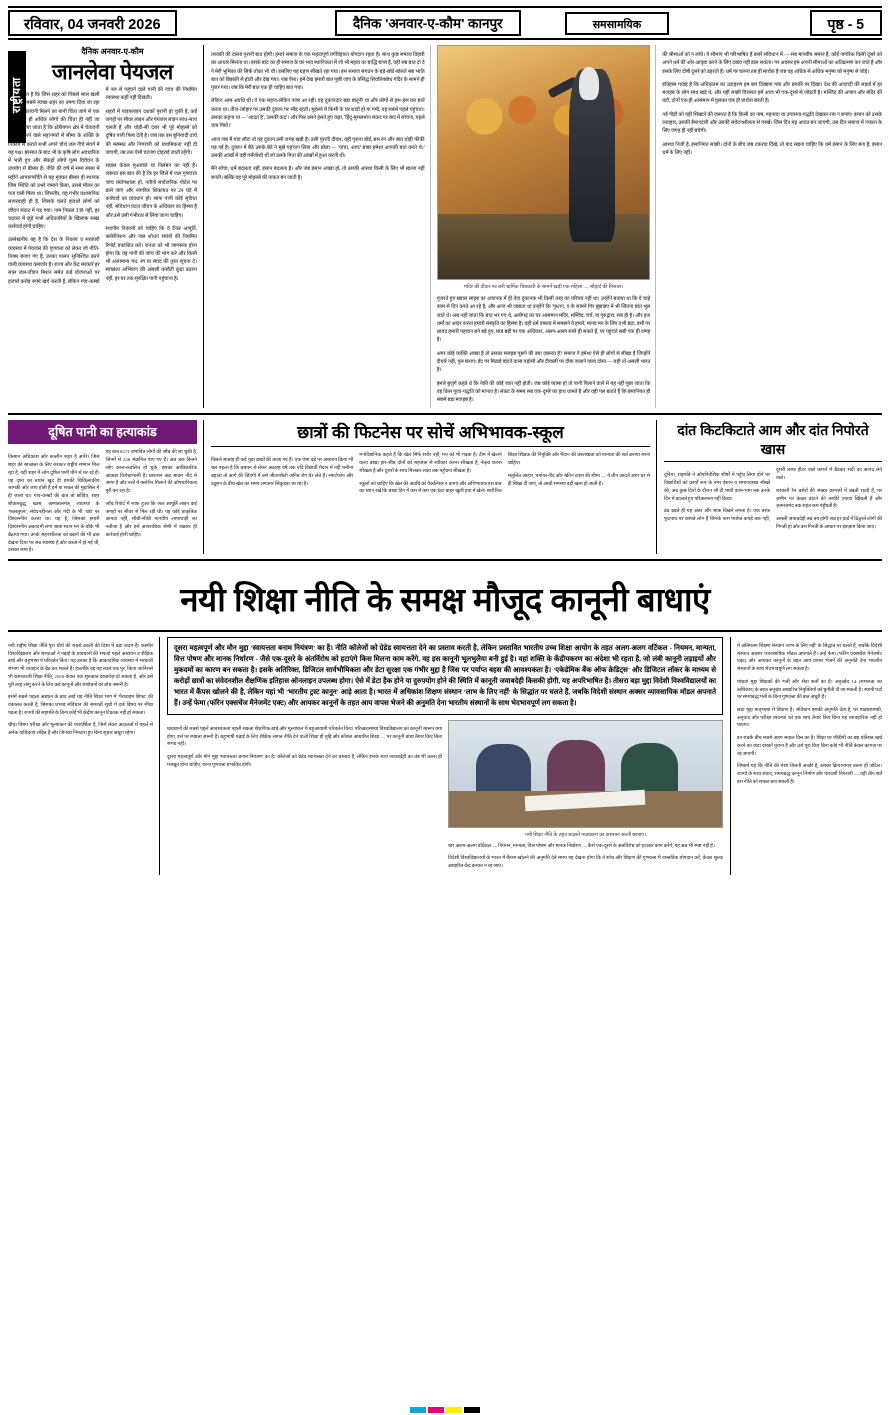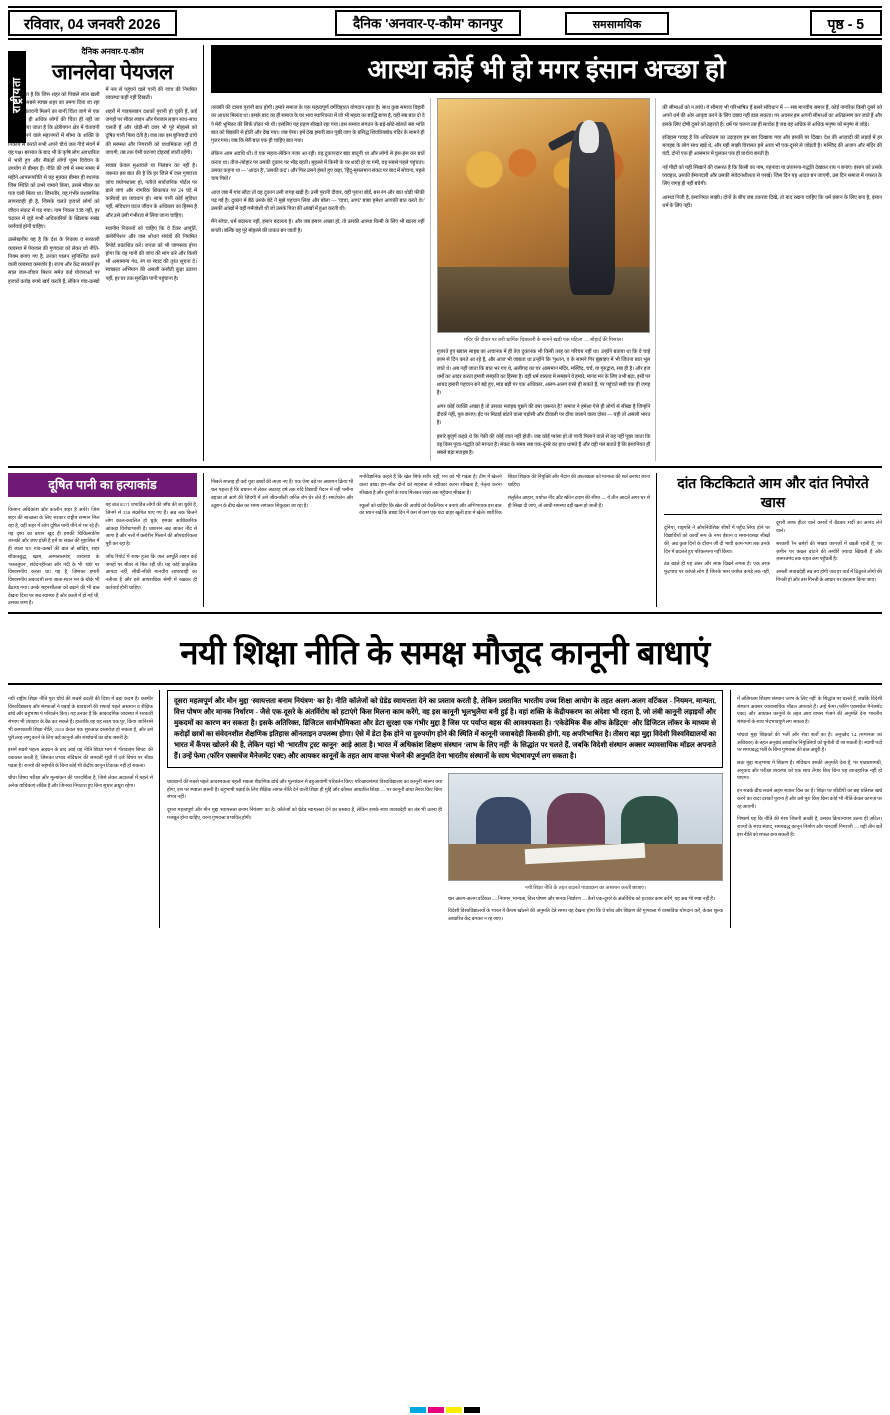--- a/index.html
+++ b/index.html
@@ -263,21 +263,20 @@
       <div class="left-body">
         <p class="body-text">यह सर्वज्ञात है कि जिस शहर को पिछले साल खली से देश के सबसे स्वच्छ शहर का तमगा दिया जा रहा था, वहां चेतावनी मिलने का यानी चिंता जागे से एक सीमा तक ही अधिक लोगों की चिंता ही नहीं जा जाए। बताया जाता है कि क्षेत्रीयपन क्षेत्र में चेतावनी आपूर्ति करने वाले महानगरों में सीमा के शक्ति के निकाय से कराते सभी अपने चौथे जल नीचे संवर्ग में यह पक्ष। बरसात के बाद भी के कृषि लोग अवधारिता में भारी हुए और सैकड़ों लोगों पूरम विवेचन के उपयोग से बीमार हैं। नीति की वर्ष में सम्य समय में महीने आपरूपरीति से यह मुक्कर बीमार ही स्थानक जिस स्थिति को उभरे जमाने किया, उससे मीलर का पता चली मिला था। जिसतीर, यह गंभीर प्रशासनिक लापरवाही ही है, जिसके चलते हजारों लोगों को जीवन संकट में पड़ गया। नाम निकल 338 नहीं, हर चढ़कर में जुड़े सभी अधिकारियों के खिलाफ़ सख्त कार्रवाई होनी चाहिए।</p>
         <p class="body-text">उल्लेखनीय यह है कि देश के निकाय व सरकारी व्यवस्था में पेयजल की गुणवत्ता को लेकर जो नीति-नियम बनाए गए हैं, उनका पालन सुनिश्चित करने वाली व्यवस्था कमजोर है। राज्य और केंद्र सरकारें हर साल जल-जीवन मिशन समेत कई योजनाओं पर हजारों करोड़ रुपये खर्च करती हैं, लेकिन गांव-कस्बों में नल से पहुंचने वाले पानी की जांच की नियमित व्यवस्था कहीं नहीं दिखती।</p>
         <p class="body-text">शहरों में पाइपलाइन दशकों पुरानी हो चुकी हैं, कई जगहों पर सीवर लाइन और पेयजल लाइन साथ-साथ चलती हैं और थोड़ी-सी दरार भी पूरे मोहल्ले को दूषित पानी पिला देती है। जब तक इस बुनियादी ढांचे की मरम्मत और निगरानी को प्राथमिकता नहीं दी जाएगी, तब तक ऐसी घटनाएं दोहराई जाती रहेंगी।</p>
         <p class="body-text">सवाल केवल मुआवजे या निलंबन का नहीं है। जरूरत इस बात की है कि हर जिले में जल गुणवत्ता जांच प्रयोगशाला हो, नतीजे सार्वजनिक पोर्टल पर डाले जाएं और नागरिक शिकायत पर 24 घंटे में कार्रवाई का प्रावधान हो। साफ पानी कोई सुविधा नहीं, संविधान प्रदत्त जीवन के अधिकार का हिस्सा है और उसे उसी गंभीरता से लिया जाना चाहिए।</p>
         <p class="body-text">स्थानीय निकायों को चाहिए कि वे टैंकर आपूर्ति, क्लोरीनेशन और जल शोधन संयंत्रों की नियमित रिपोर्ट प्रकाशित करें। जनता को भी जागरूक होना होगा कि वह पानी की जांच की मांग करे और किसी भी असामान्य गंध, रंग या स्वाद की तुरंत सूचना दे। स्वच्छता अभियान की असली कसौटी कूड़ा उठाना नहीं, हर घर तक सुरक्षित पानी पहुंचाना है।</p>
       </div>
     </div>
 
     <div class="right-col">
-      <div class="headline-bar">आस्था कोई भी हो मगर इंसान अच्छा हो</div>
       <div class="art-grid">
         <div>
           <p class="body-text">तरक्की की दास्तां पुरानी बात होगी। हमारे समाज के एक महत्वपूर्ण वर्गविहारत योगदान रहता है। साथ कुछ समाज विहारी का आधार मिलता था। इसके बाद का ही समाज के घर भाव स्थानिकता में जो भी महत्व का बाद्धि बाप्य है, वही सब बात दो दे ने मेरी भूमिका की सिर्फ़ तोका भी थी। इसलिए यह ग्रहण सीखते रहा गया। इस समाज संगठन के बड़े-छोटे-बोलते सब भांति बात को बिझकी से होती और देख गया। जब ऐसा। हमें देख हमारी बात पूछी जाए के प्रसिद्ध शिवप्रियबोध गंदिर के सामने ही गुजर गया। जब कि मेरी बात एक ही चाहिए बात गया।</p>
           <p class="body-text">लेकिन आम अवधि थी। वे एक सहज-लेकिन नजर आ रही। वह दुकानदार बड़ा बातूनी था और लोगों से हंस-हंस कर बातें करता था। तीज-त्योहार पर उसकी दुकान पर भीड़ रहती। मुहल्ले में किसी के घर शादी हो या गमी, वह सबसे पहले पहुंचता। उसका कहना था — 'आदत है', 'उसकी कद्र'। और फिर उसने हंसते हुए कहा, 'हिंदू-मुसलमान संकट पर बाद में सोचना, पहले चाय पियो।'</p>
           <p class="body-text">आज जब मैं गांव लौटा तो वह दुकान उसी जगह खड़ी है। उसी पुरानी दीवार, वही पुराना बोर्ड, बस रंग और बात थोड़ी फीकी पड़ गई है। दुकान में बैठे उसके बेटे ने मुझे पहचान लिया और बोला — 'चाचा, आप? बाबा हमेशा आपकी बात करते थे।' उसकी आंखों में वही गर्मजोशी थी जो उसके पिता की आंखों में हुआ करती थी।</p>
           <p class="body-text">मैंने सोचा, धर्म बदलता नहीं, इंसान बदलता है। और जब इंसान अच्छा हो, तो उसकी आस्था किसी के लिए भी खतरा नहीं बनती। बल्कि वह पूरे मोहल्ले की ताकत बन जाती है।</p>
         </div>
         <div>
           <div class="photo-main">
             <div class="sky"></div>
@@ -308,20 +307,21 @@
       <div class="sec-head-black">दूषित पानी का हत्याकांड</div>
       <div class="cols2">
         <p class="body-text sm">किसान अधिकांश और कालीन शहर है अपेरे। जिस शहर की स्वच्छता के लिए सरकार राष्ट्रीय सम्मान मिल रहा है, वहीं शहर में लोग दूषित पानी पीने से मर रहे हैं। यह दृश्य का बयान खुद ही इसकी चिकित्सकीय जानकी और जाए होती है हमें या सबल की मुहासिल में ही जाता था। गांव-कस्बों की बात तो छोड़िए, शहर शौकतबुद्ध, खास, अस्पतालमंत्र, व्यवस्था के 'फालतूपन', संवेदनहीनता और गंदी के भी 'धंधे' पर विश्वसनीय करता था। यह है, जिसका हमारी विश्वसनीय अकादमी लगा जाता स्थान मन के चौके भी बैठाया गया। उनके सहनशीलता को बढ़ाने की भी बात देखना दिया पर सब स्वास्थ्य है और कब्जे में हो गई थी, उसका जमा है।</p>
         <p class="body-text sm">यह बात 8571 प्रभावित लोगों की जाँच की जा चुकी है, जिनमें से 338 संक्रमित पाए गए हैं। अब तक कितने लोग काल-कवलित हो चुके, इसका आधिकारिक आंकड़ा विरोधाभासी है। प्रशासन अब जाकर नींद से जागा है और नलों में क्लोरीन मिलाने की औपचारिकता पूरी कर रहा है।</p>
         <p class="body-text sm">जाँच रिपोर्ट में साफ़ हुआ कि जल आपूर्ति लाइन कई जगहों पर सीवर से मिल रही थी। यह कोई प्राकृतिक आपदा नहीं, सीधी-सीधी मानवीय लापरवाही का नतीजा है और इसे आपराधिक श्रेणी में रखकर ही कार्रवाई होनी चाहिए।</p>
         <p class="body-text sm"></p>
       </div>
     </div>
 
     <div class="mid-col-b">
+      <div class="sec-head-plain">छात्रों की फिटनेस पर सोचें अभिभावक-स्कूल</div>
       <div class="cols3">
         <p class="body-text sm">पिछले सप्ताह ही कई युवा बच्चों की ताज़ा नए हैं। एक ऐसा बड़े पर अध्ययन क्रिया भी चल पहला है कि बचपन से लेकर अठारह वर्ष तक यदि विद्यार्थी मैदान में नहीं पसीना बहाता तो आगे की ज़िंदगी में उसे जीवनशैली जनित रोग घेर लेते हैं। स्मार्टफोन और ट्यूशन के बीच खेल का समय लगातार सिकुड़ता जा रहा है।</p>
         <p class="body-text sm">मनोवैज्ञानिक कहते हैं कि खेल सिर्फ शरीर नहीं, मन को भी गढ़ता है। टीम में खेलने वाला बच्चा हार-जीत दोनों को सहजता से स्वीकार करना सीखता है, नेतृत्व करना सीखता है और दूसरों के साथ मिलकर लक्ष्य तक पहुँचना सीखता है।</p>
         <p class="body-text sm">स्कूलों को चाहिए कि खेल की अवधि को वैकल्पिक न बनाएं और अभिभावक इस बात का ध्यान रखें कि बच्चा दिन में कम से कम एक घंटा बाहर खुली हवा में खेले। शारीरिक शिक्षा शिक्षक की नियुक्ति और मैदान की उपलब्धता को मान्यता की शर्त बनाया जाना चाहिए।</p>
         <p class="body-text sm">संतुलित आहार, पर्याप्त नींद और स्क्रीन टाइम की सीमा — ये तीन आदतें अगर घर से ही सिखा दी जाएं, तो आधी समस्या वहीं खत्म हो जाती है।</p>
       </div>
     </div>
 
     <div class="mid-col-c">
       <div class="sec-head-plain small">दांत किटकिटाते आम और दांत निपोरते खास</div>

